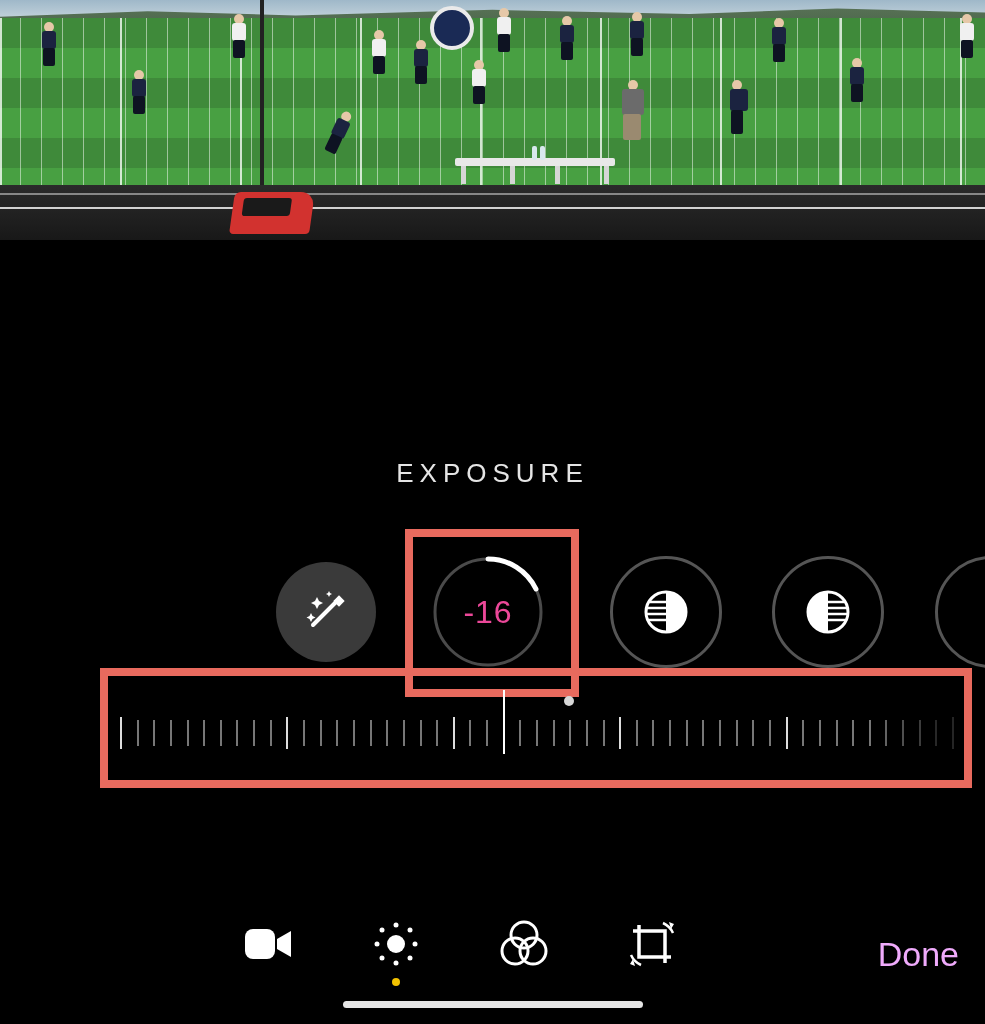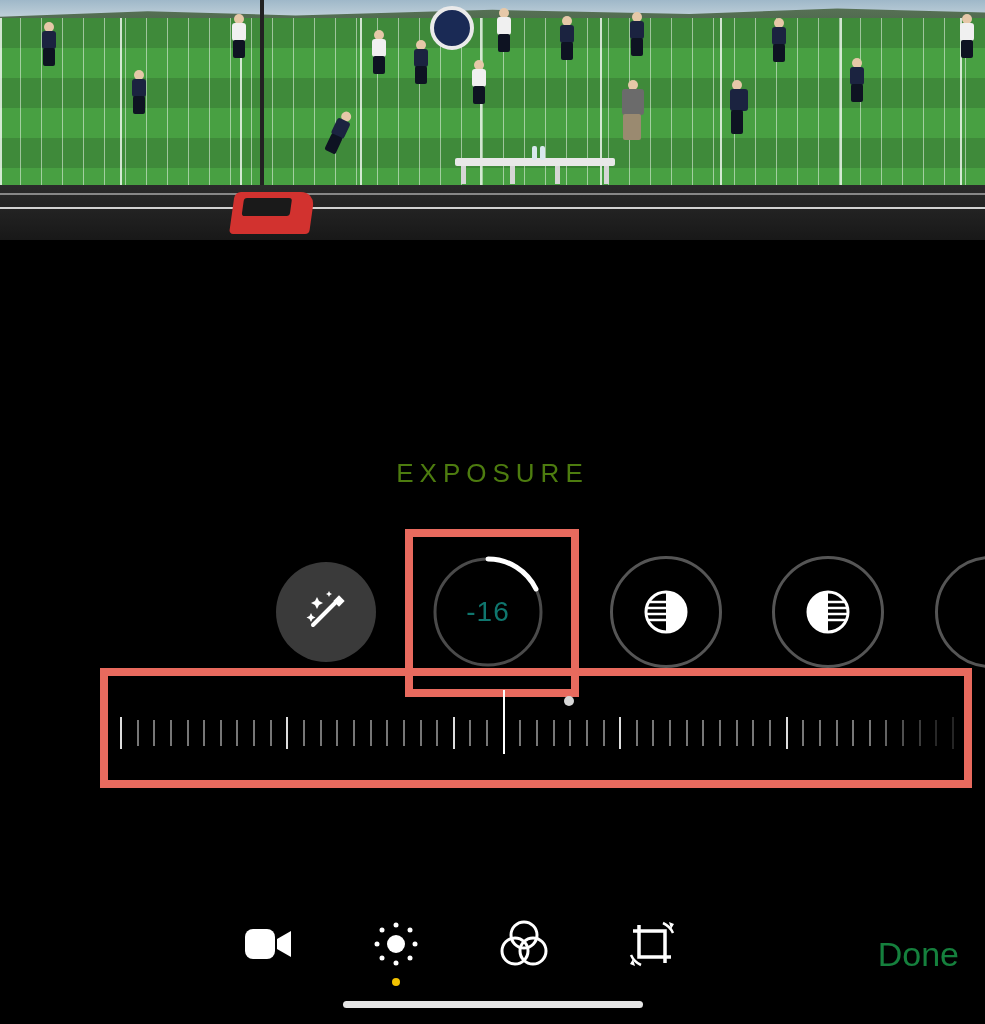--- a/index.html
+++ b/index.html
@@ -28,50 +28,50 @@
   .player { position:absolute; width:18px; height:44px; }
   .player .head{position:absolute;top:0;left:4px;width:10px;height:10px;border-radius:50%;background:#e6c8a8;}
   .player .body{position:absolute;top:9px;left:2px;width:14px;height:18px;background:#1b2340;border-radius:3px;}
   .player .legs{position:absolute;top:26px;left:3px;width:12px;height:18px;background:#0e1322;border-radius:2px;}
   .player.white .body{background:#f0f0f0;}
   .player.grey .body{background:#6b6b6b;}
   .logo { position:absolute; left:430px; top:6px; width:44px; height:44px; border-radius:50%; background:#1a2a55; border:4px solid #eaeaea; }
   .bottle { position:absolute; width:5px; height:14px; background:#d8e8ee; border-radius:2px; top:146px; }
 
   
-  .adjust-label { position:absolute; left:0; width:100%; top:458px; text-align:center; color:#4d7c0f; font-size:26px; letter-spacing:6px; font-weight:400; }
+  .adjust-label { position:absolute; left:0; width:100%; top:458px; text-align:center; color:#e5e5e5; font-size:26px; letter-spacing:6px; font-weight:400; }
 
   
   .circles { position:absolute; top:536px; left:0; width:100%; height:160px; }
   .circ { position:absolute; top:20px; width:112px; height:112px; border-radius:50%; display:flex; align-items:center; justify-content:center; }
   .circ-wand { left:276px; width:100px; height:100px; top:26px; background:#3a3a3a; }
   .circ-exposure { left:432px; background:transparent; }
   .circ-brilliance { left:610px; border:3px solid #555; }
   .circ-highlights { left:772px; border:3px solid #555; }
   .circ-partial { left:935px; border:3px solid #555; width:112px; }
   .circ-exposure .ring { position:absolute; inset:0; }
-  .circ-exposure .value { color:#0f766e; font-size:28px; font-weight:400; letter-spacing:1px; }
+  .circ-exposure .value { color:#ec4899; font-size:32px; font-weight:400; letter-spacing:1px; }
 
   .highlight-box { position:absolute; border:8px solid #e86a5e; pointer-events:none; }
   .hl-exposure { top:529px; left:405px; width:174px; height:168px; }
   .hl-slider { top:668px; left:100px; width:872px; height:120px; }
 
   
   .slider-wrap { position:absolute; top:678px; left:100px; width:872px; height:100px; }
   .slider { position:absolute; top:26px; left:20px; right:20px; height:58px; }
   .ticks { position:absolute; top:10px; left:0; right:0; height:40px; }
   .tick { position:absolute; top:6px; width:2px; height:26px; background:#777; }
   .tick.major { background:#ddd; height:32px; top:3px; }
   .center-ind { position:absolute; top:-14px; width:2px; height:64px; background:#fff; left:380px; }
   .zero-dot { position:absolute; top:-8px; width:10px; height:10px; border-radius:50%; background:#d7d7d7; left:442px; }
 
   
   .bottombar { position:absolute; left:0; bottom:40px; width:100%; height:80px; display:flex; align-items:center; }
   .btn-text { color:#fff; font-size:34px; font-weight:400; padding:0 26px; cursor:pointer; }
-  .btn-done { color:#15803d; margin-left:auto;margin-top:20px; }
+  .btn-done { color:#f0abfc; margin-left:auto;margin-top:20px; }
   .icons { position:absolute; left:240px; display:flex; gap:72px; align-items:center; }
   .tabicon { width:56px; height:56px; display:flex; align-items:center; justify-content:center; cursor:pointer; position:relative; }
   .tab-dot { position:absolute; bottom:-14px; left:50%; transform:translateX(-50%); width:8px; height:8px; border-radius:50%; background:#f2c200; }
 
   .home-ind { position:absolute; bottom:16px; left:50%; transform:translateX(-50%); width:300px; height:7px; border-radius:4px; background:#e6e6e6; }
 </style>
 </head>
 <body>
 
 <div class="root">

